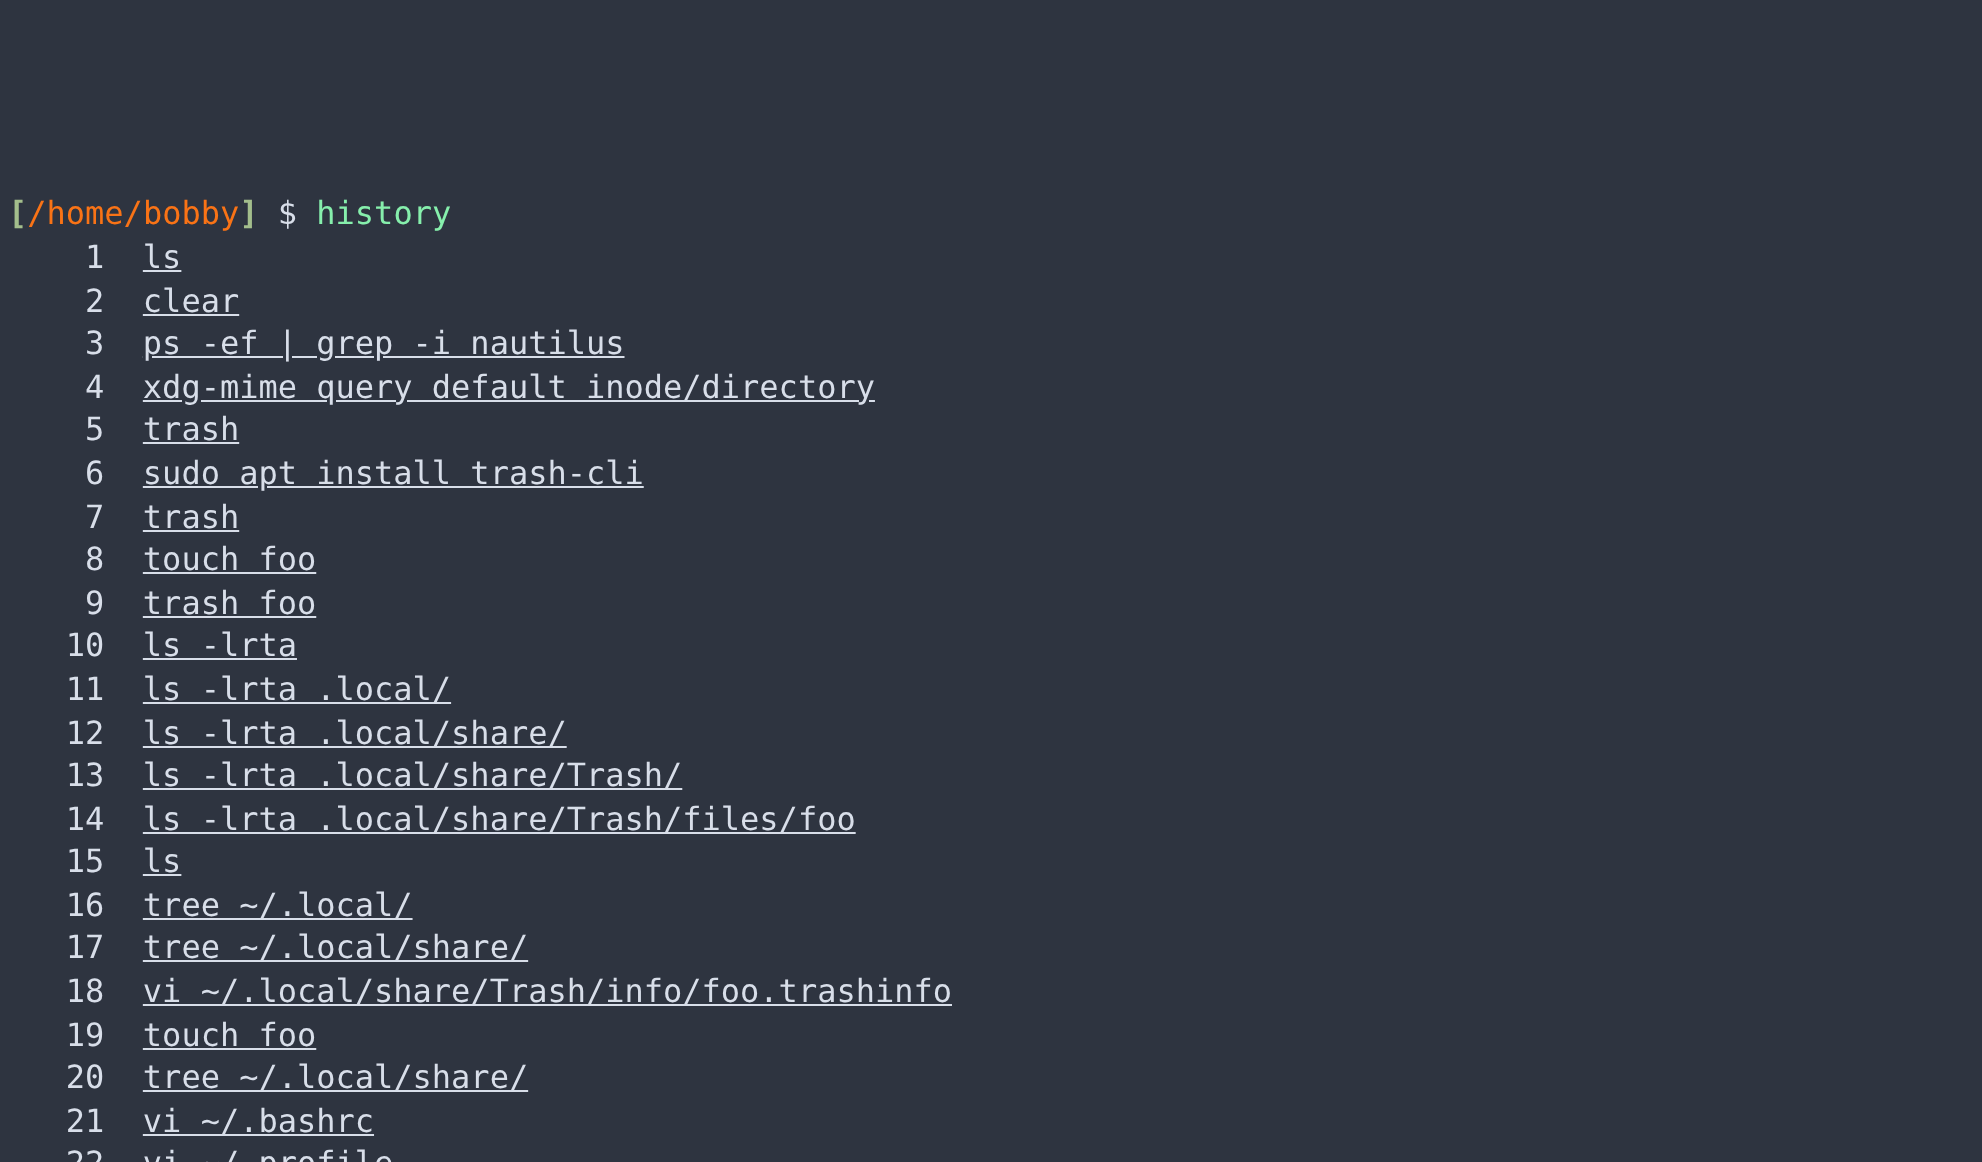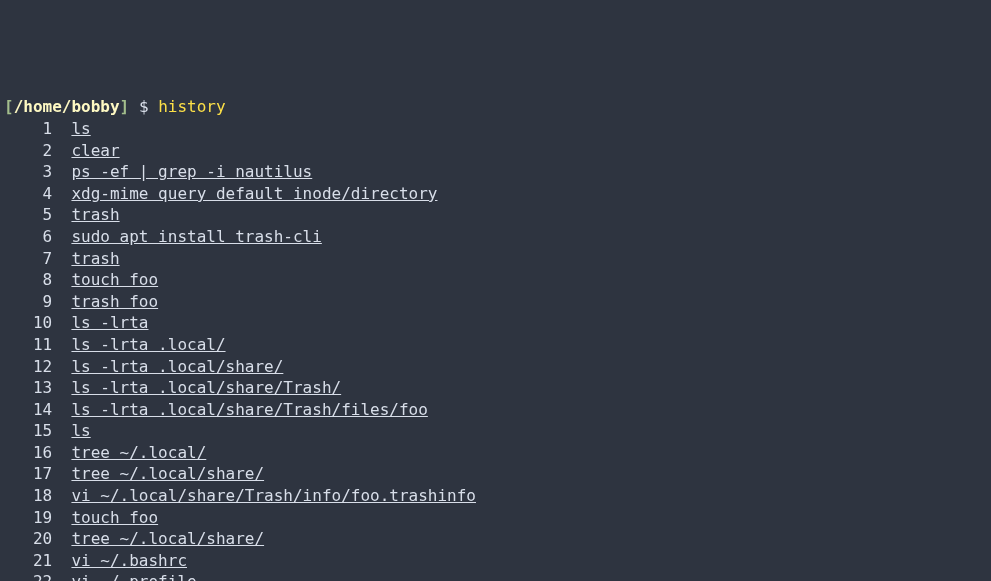--- a/index.html
+++ b/index.html
@@ -21,28 +21,28 @@
     }
     .prompt-line {
       display: flex;
       align-items: baseline;
     }
     .bracket {
       color: #a3be8c;
       font-weight: bold;
     }
     .cwd {
-      color: #fef9c3;
-      font-weight: bold;
+      color: #f97316;
+      font-weight: normal;
     }
     .dollar {
       color: #d8dee9;
     }
     .command {
-      color: #fde047;
+      color: #86efac;
     }
     .history-line {
       display: flex;
     }
     .history-num {
       color: #d8dee9;
       text-align: right;
       min-width: 5ch;
       display: inline-block;
     }

